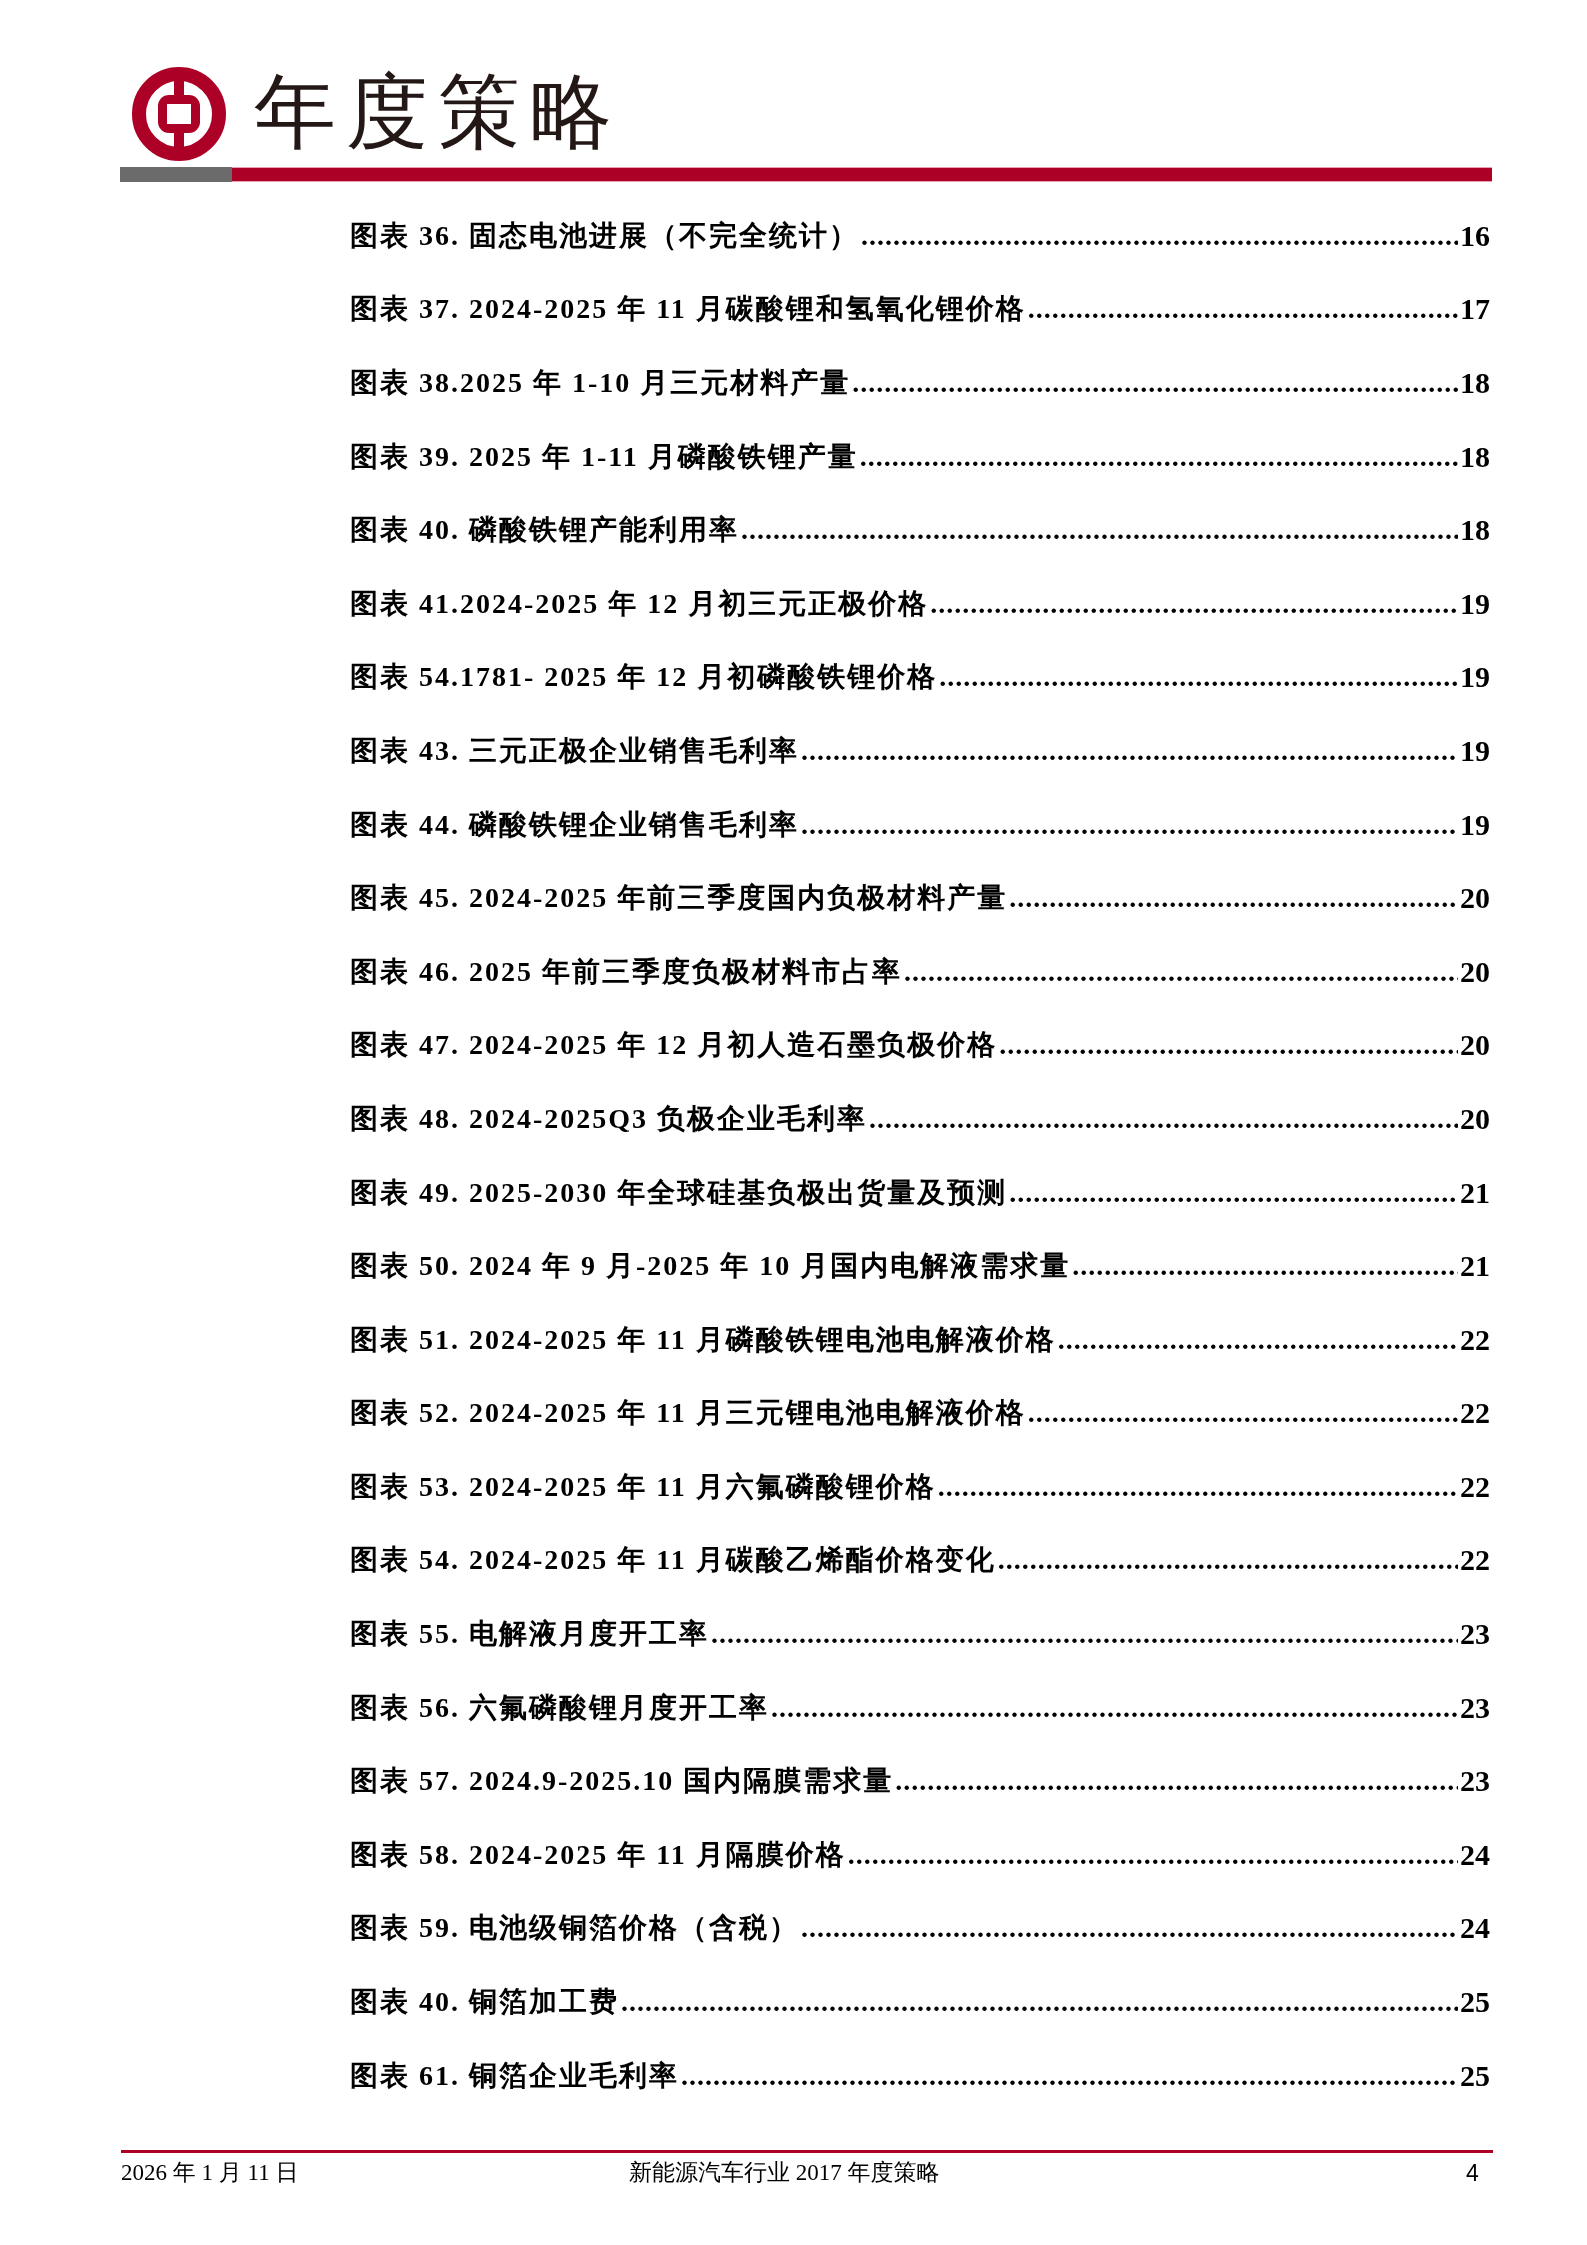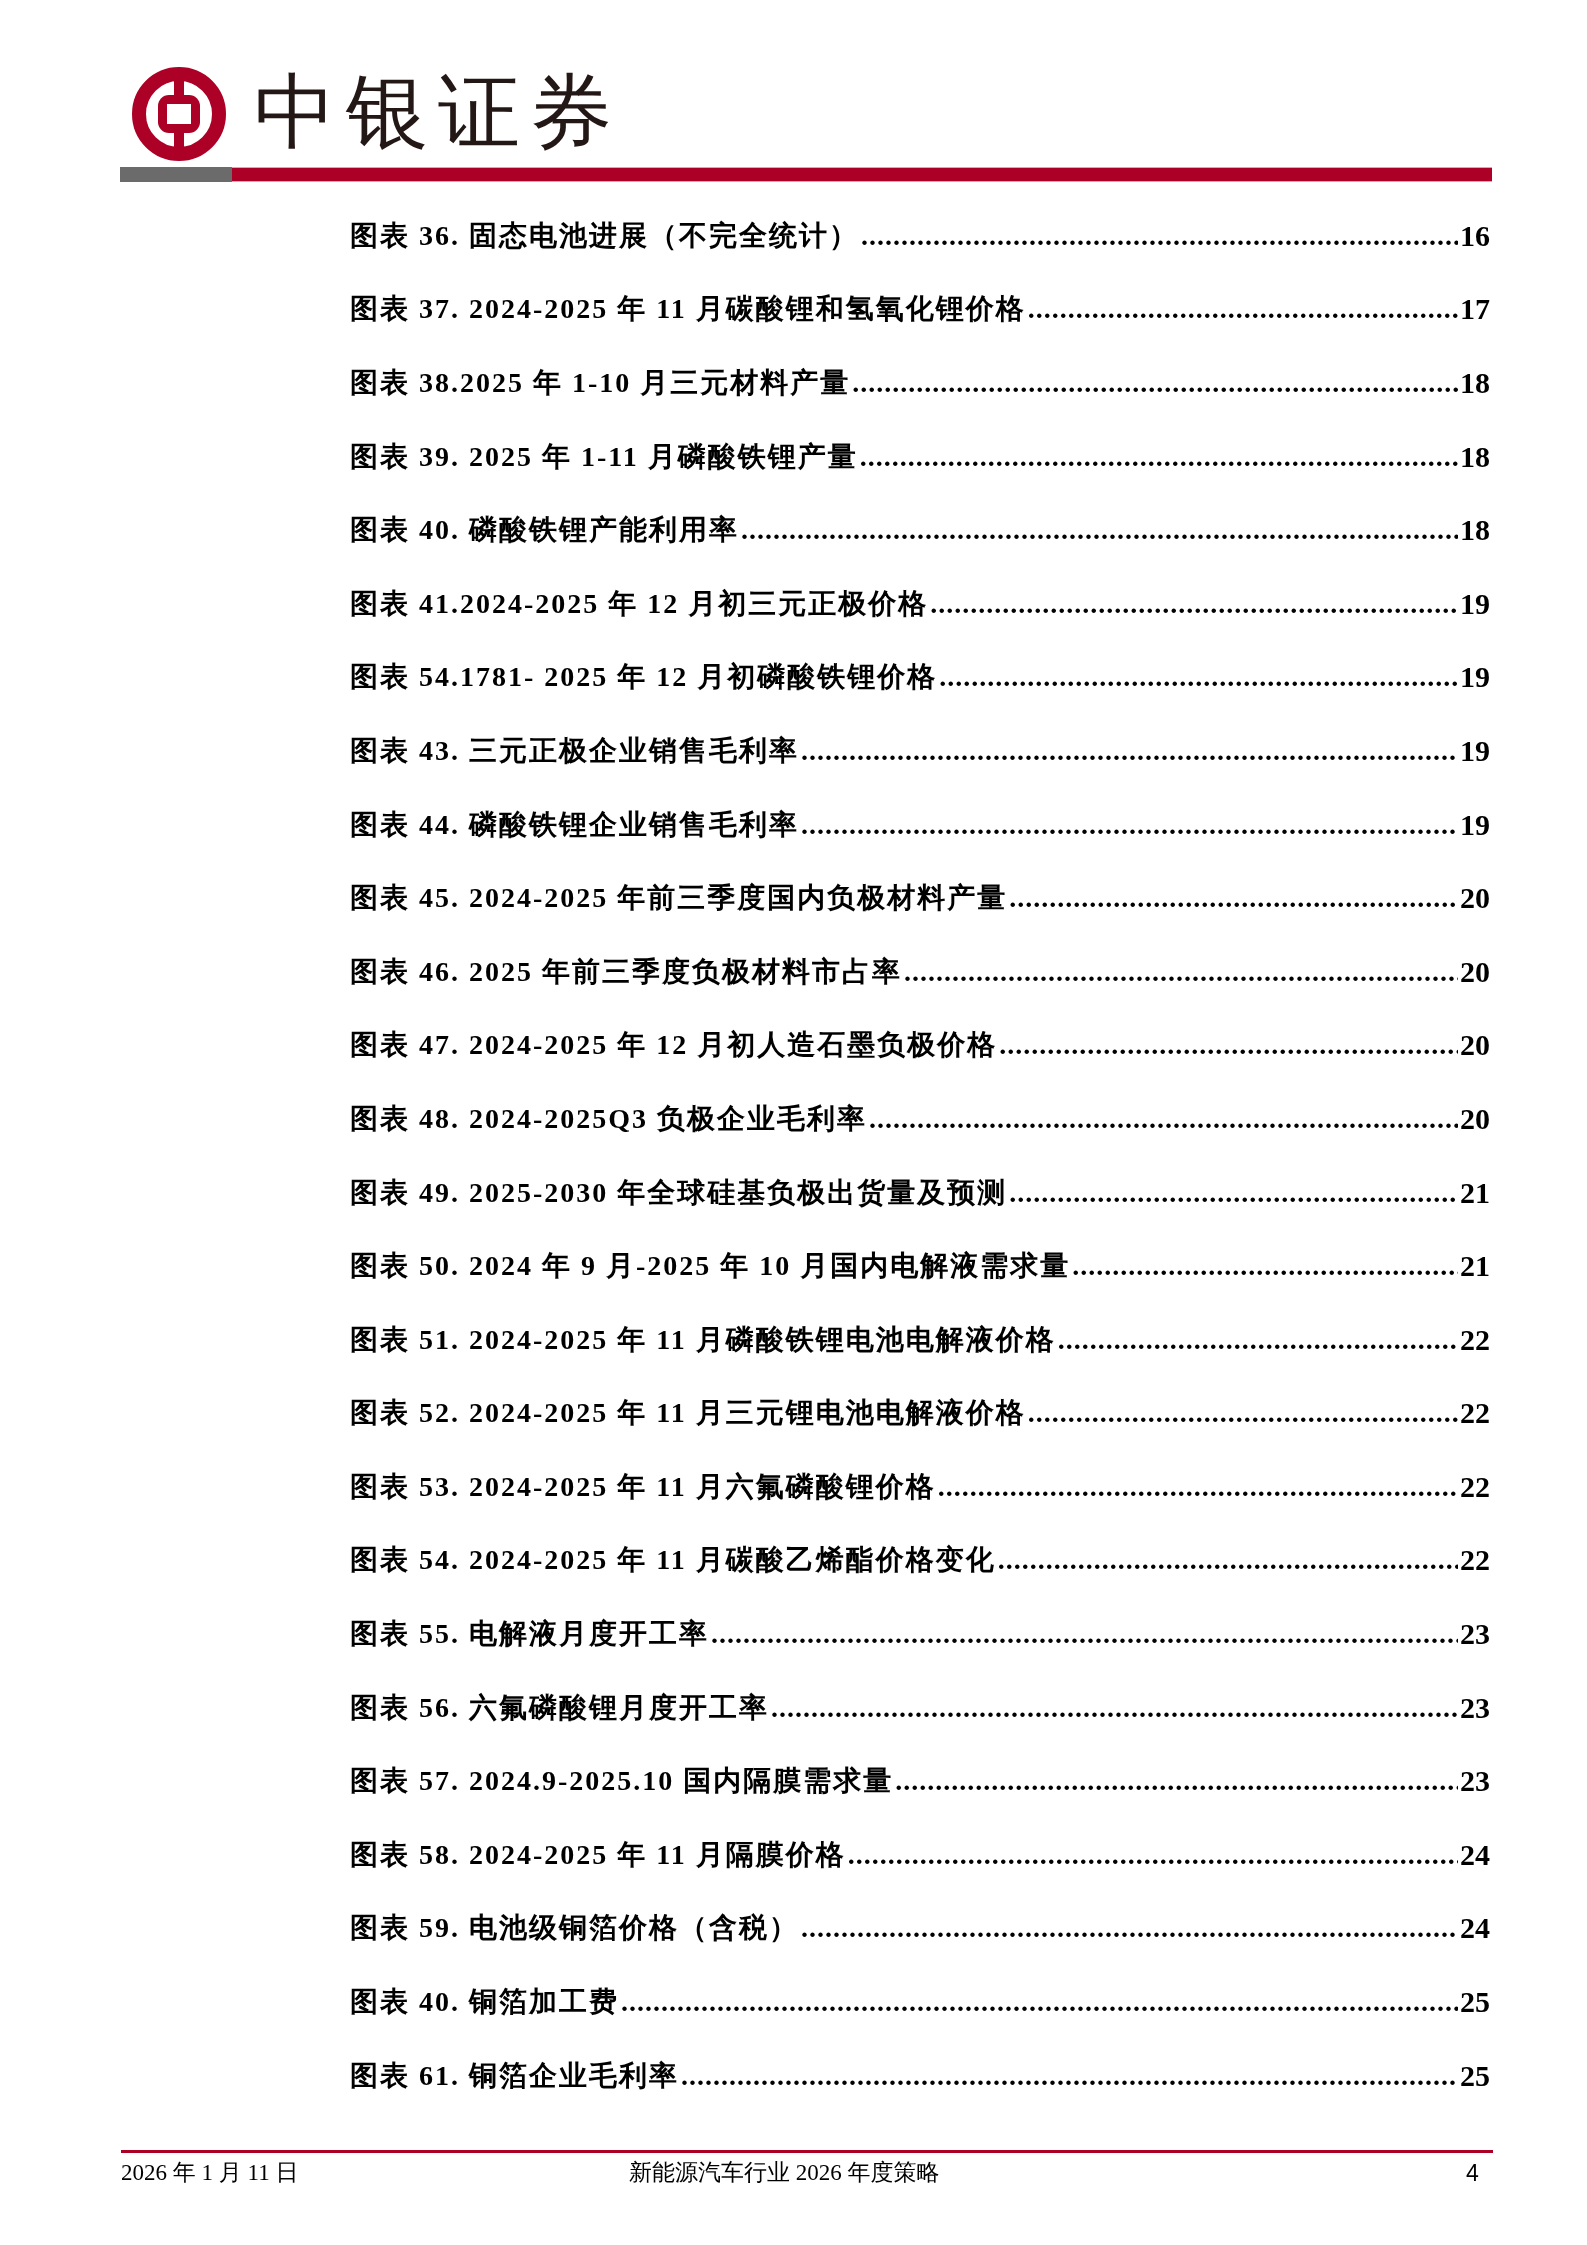--- a/index.html
+++ b/index.html
@@ -28,21 +28,21 @@
 <body>
 
 <div class="logo-mark">
   <svg width="96" height="96" viewBox="0 0 96 96">
     <circle cx="48" cy="48" r="40" fill="none" stroke="#ad0026" stroke-width="14"></circle>
     <rect x="43" y="4" width="10" height="88" fill="#ad0026"></rect>
     <rect x="27" y="29" width="42" height="38" rx="11" ry="11" fill="#ad0026"></rect>
     <rect x="36" y="38" width="24" height="20" fill="#ffffff"></rect>
   </svg>
 </div>
-<div class="logo-text">中银证券</div>
+<div class="logo-text">年度策略</div>
 <div class="header-bar">
   <div class="grey"></div>
   <div class="red"></div>
 </div>
 
 <div class="toc">
   <div class="toc-row">
       <span class="label">图表 36.  固态电池进展（不完全统计）</span>
       <span class="dots"></span>
       <span class="page">16</span>
@@ -169,14 +169,14 @@
     </div>
   <div class="toc-row">
       <span class="label">图表 61.  铜箔企业毛利率</span>
       <span class="dots"></span>
       <span class="page">25</span>
     </div>
 </div>
 
 <div class="footer-line"></div>
 <div class="footer-date">2026 年 1 月 11 日</div>
-<div class="footer-title">新能源汽车行业 2026 年度策略</div>
+<div class="footer-title">新能源汽车行业 2017 年度策略</div>
 <div class="footer-page">4</div>
 
 </body></html>

